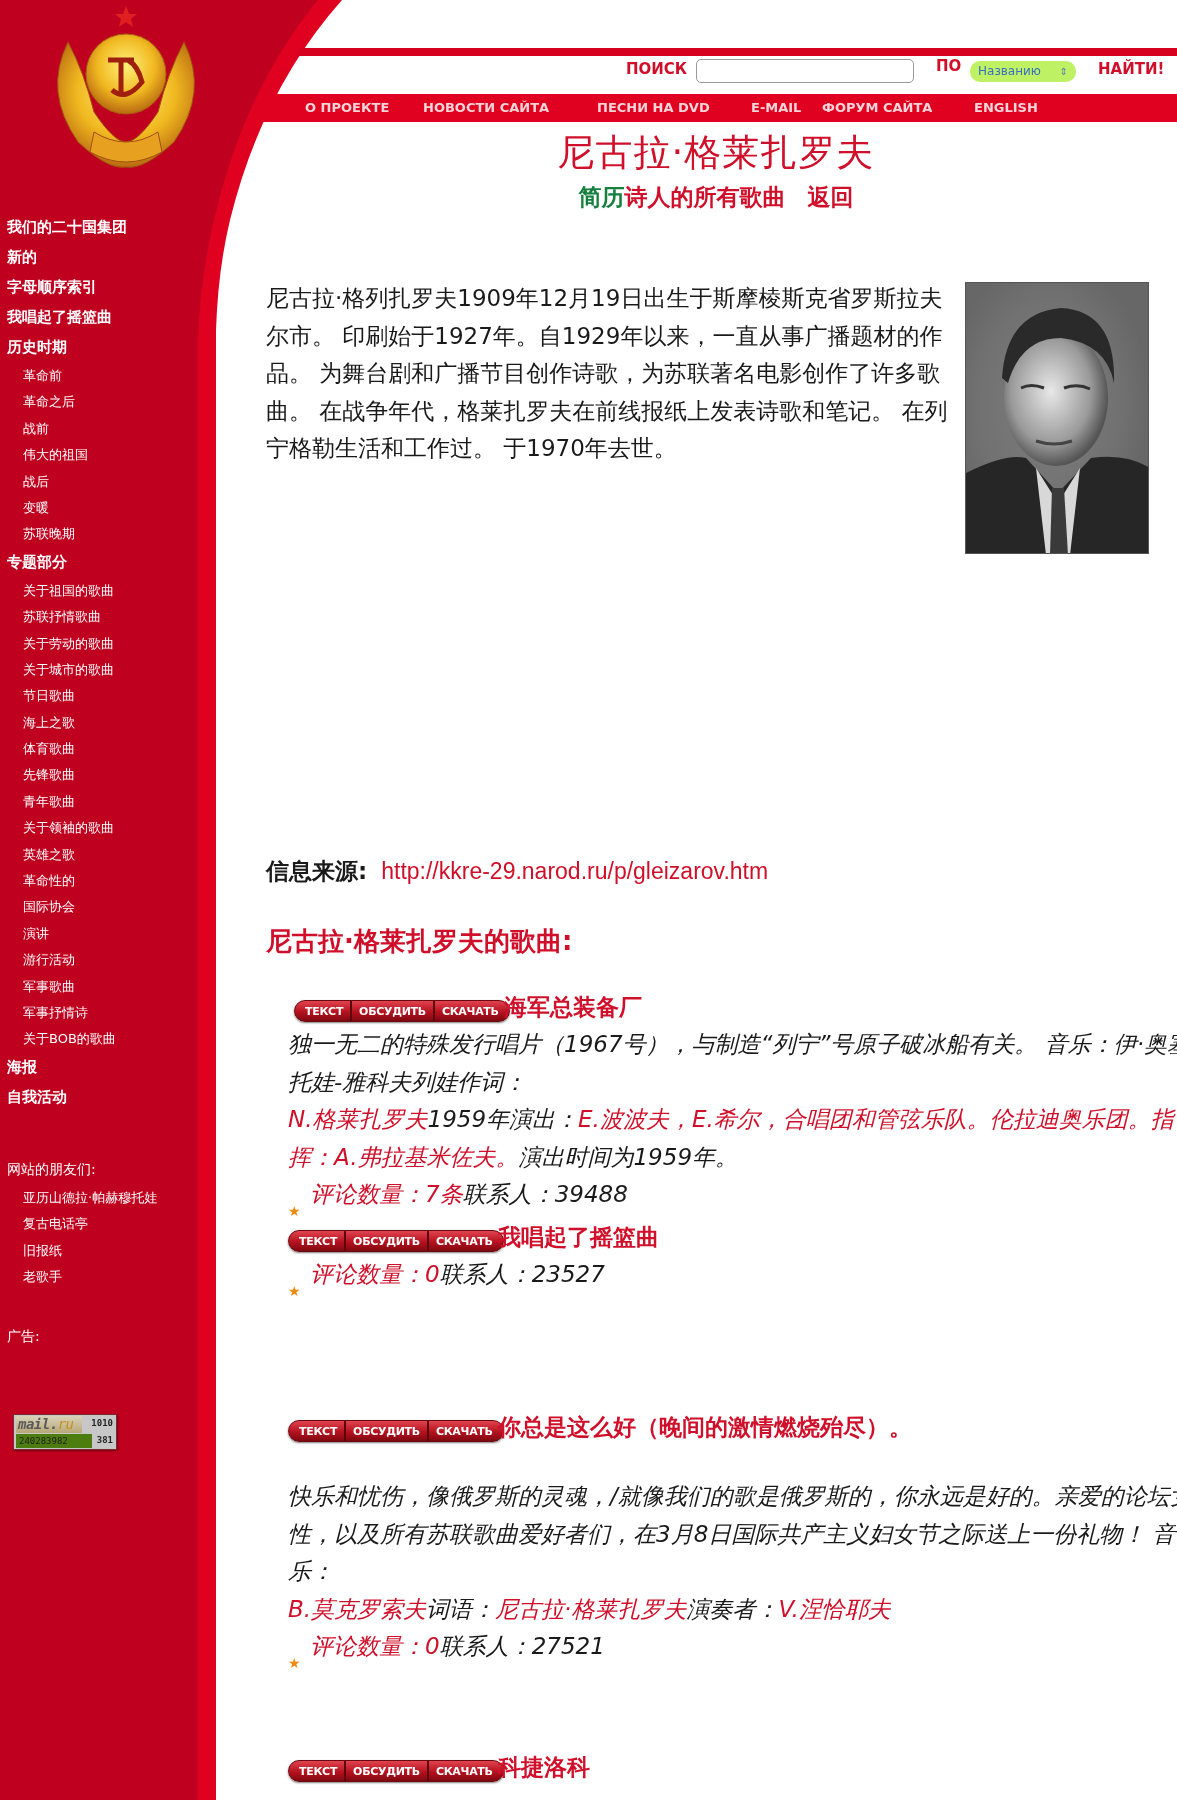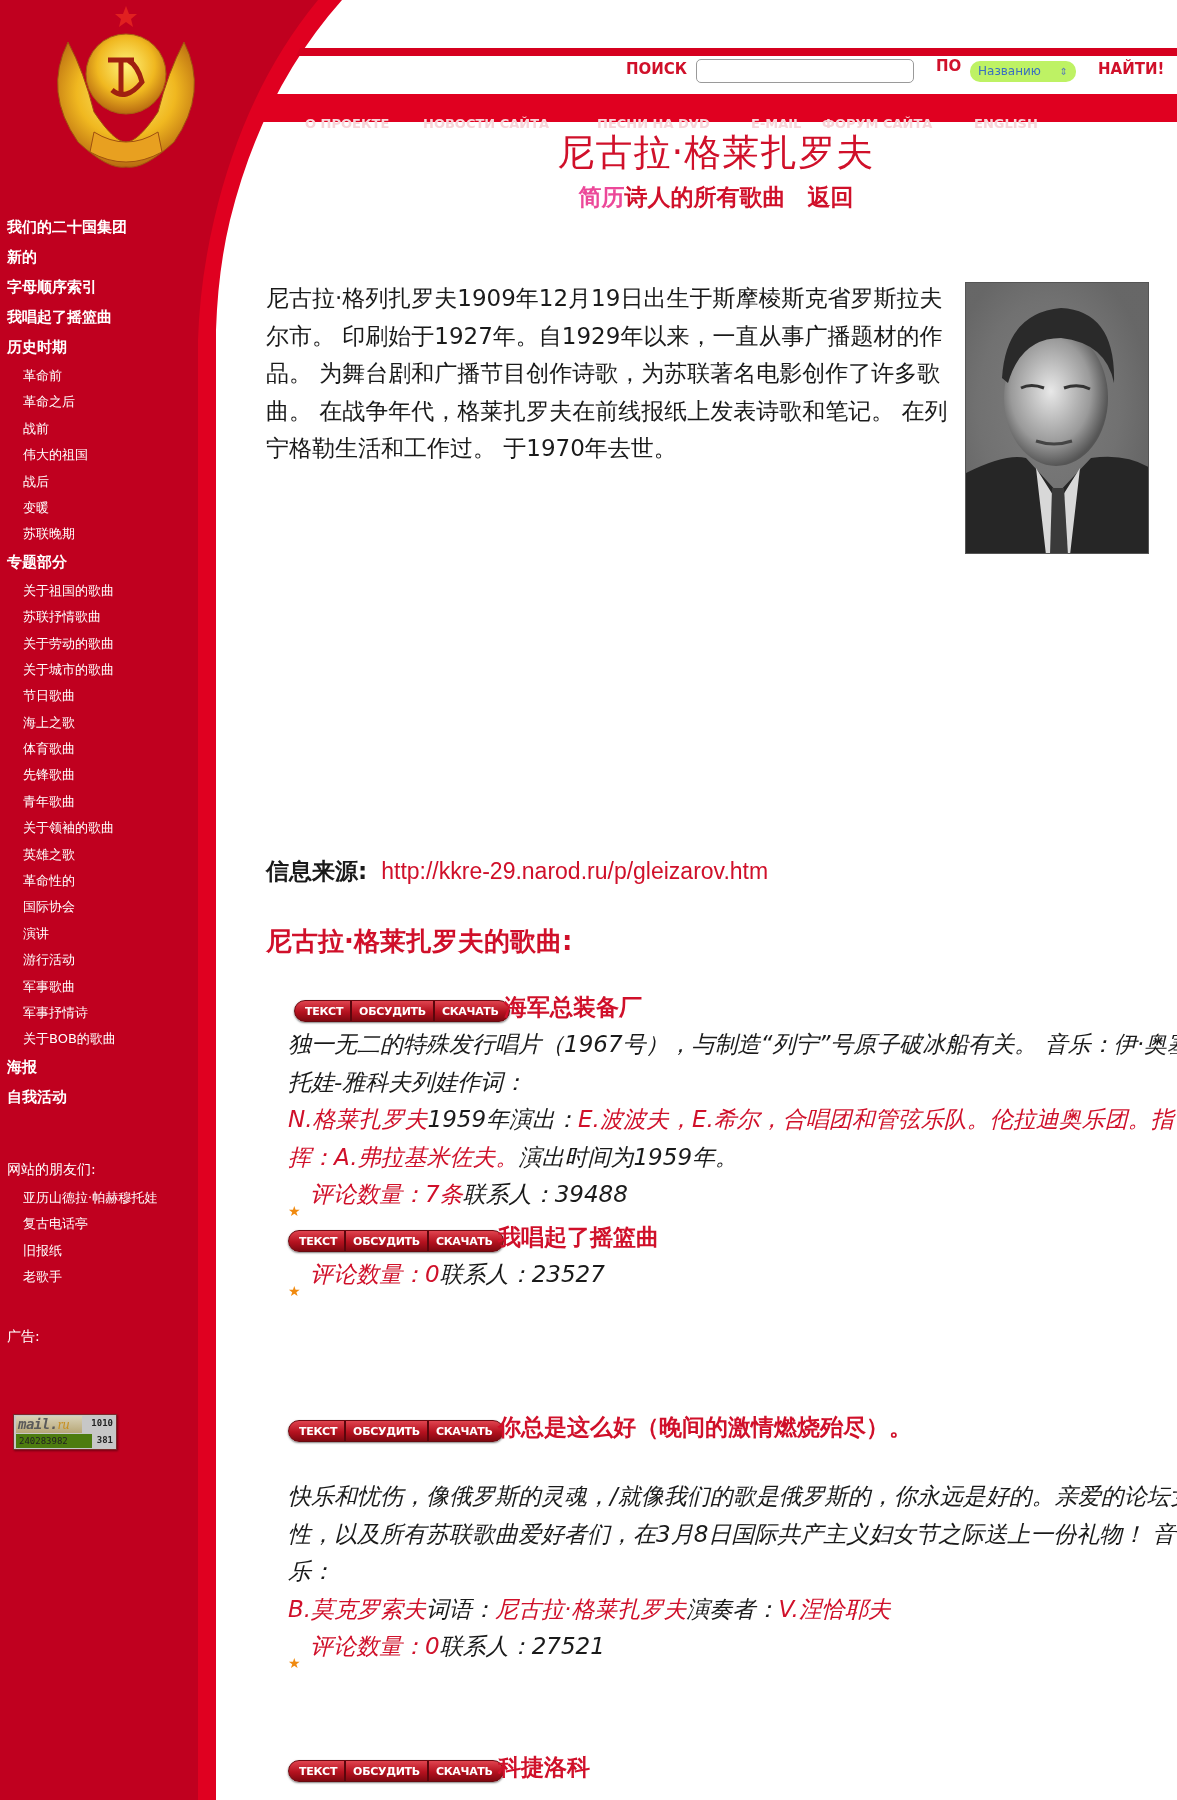--- a/index.html
+++ b/index.html
@@ -13,43 +13,43 @@
 
   .side-nav { position: absolute; left: 0; top: 214px; width: 200px; }
   .side-item { display: block; color: #ffffff; text-decoration: none; font-weight: bold; white-space: nowrap; }
   .side-item.lvl1 { font-size: 15px; height: 30px; line-height: 26px; padding-left: 7px; }
   .side-item.lvl2 { font-size: 13px; height: 26.4px; line-height: 24px; padding-left: 23px; font-weight: normal; }
   .side-gap { height: 40px; }
   .side-label { color: #ffffff; font-size: 14px; padding-left: 7px; height: 32px; line-height: 30px; }
   .side-label.ad { margin-top: 30px; }
   .counter { position: absolute; left: 13px; top: 1414px; width: 104px; height: 36px; background: #c7c7c7; border: 1px solid #7a2a2a; box-shadow: 1px 1px 2px rgba(0,0,0,0.4); }
   .counter .logo { position: absolute; left: 2px; top: 1px; width: 66px; height: 17px; background: linear-gradient(#d8d2b8, #b8a878); font-family: "DejaVu Sans Mono", monospace; font-size: 14px; font-style: italic; color: #5a5a5a; line-height: 17px; padding-left: 2px; letter-spacing: -0.5px; }
-  .counter .logo span { color: #c89020; font-family: Liberation Serif, serif; }
+  .counter .logo span { color: #c89020; }
   .counter .num { position: absolute; left: 2px; top: 19px; width: 76px; height: 14px; background: #4d7c0f; font-family: "DejaVu Sans Mono", monospace; font-size: 9px; line-height: 14px; padding-left: 3px; color: #222; }
   .counter .c1, .counter .c2 { position: absolute; right: 3px; font-family: "DejaVu Sans Mono", monospace; font-size: 9px; font-weight: bold; color: #222; }
   .counter .c1 { top: 3px; }
   .counter .c2 { top: 20px; }
 
   
   .search-row { position: absolute; left: 290px; top: 55px; width: 887px; height: 38px; z-index: 3; }
   .search-label { position: absolute; left: 336px; top: 5px; color: #d0102a; font-weight: bold; font-size: 15px; }
   .search-input { position: absolute; left: 406px; top: 4px; width: 218px; height: 24px; border: 1px solid #9a9a9a; border-radius: 5px; background: #fff; font-size: 13px; padding: 0 6px; }
   .by-label { position: absolute; left: 646px; top: 2px; color: #d0102a; font-weight: bold; font-size: 15px; }
   .by-select { position: absolute; left: 680px; top: 6px; width: 106px; height: 21px; border-radius: 10px; background: #bef264; color: #3a6fc0; font-size: 12px; line-height: 21px; padding-left: 8px; }
   .by-select .arrows { position: absolute; right: 8px; top: 0; color: #5d7fb3; font-size: 10px; }
   .find-btn { position: absolute; left: 808px; top: 5px; color: #d0102a; font-weight: bold; font-size: 15px; cursor: pointer; }
 
-  .top-nav { position: absolute; left: 290px; top: 95px; width: 887px; height: 25px; z-index: 3; margin-top: 16px; }
+  .top-nav { position: absolute; left: 290px; top: 95px; width: 887px; height: 25px; z-index: 3; }
   .top-nav a { position: absolute; top: 5px; color: #f7d4d8; font-weight: bold; font-size: 13px; text-decoration: none; white-space: nowrap; }
 
   
   .main { position: absolute; left: 266px; top: 122px; width: 900px; z-index: 3; }
   .page-title { position: absolute; left: 0; top: 6px; width: 900px; text-align: center; color: #d0102a; font-size: 37px; font-weight: normal; letter-spacing: 1px; }
   .sub-links { position: absolute; left: 0; top: 60px; width: 900px; text-align: center; font-size: 23px; font-weight: bold; }
-  .sub-links .plain { color: #ec4899; }
+  .sub-links .plain { color: #15803d; }
   .sub-links a { color: #d0102a; text-decoration: none; }
   .sub-links a.back { margin-left: 22px; }
 
   .bio { position: absolute; left: 0; top: 158px; width: 690px; font-size: 23px; line-height: 37.6px; color: #1a1a1a; }
   .portrait { position: absolute; left: 699px; top: 160px; width: 184px; height: 272px; border: 1px solid #555; overflow: hidden; background: linear-gradient(135deg, #9a9a9a 0%, #6e6e6e 45%, #3a3a3a 100%); }
 
   .source { position: absolute; left: 0; top: 734px; font-size: 23px; }
   .source .lbl { font-weight: bold; color: #1a1a1a; }
   .source a { color: #d0102a; text-decoration: none; margin-left: 14px; font-family: "Liberation Sans", sans-serif; }
 

